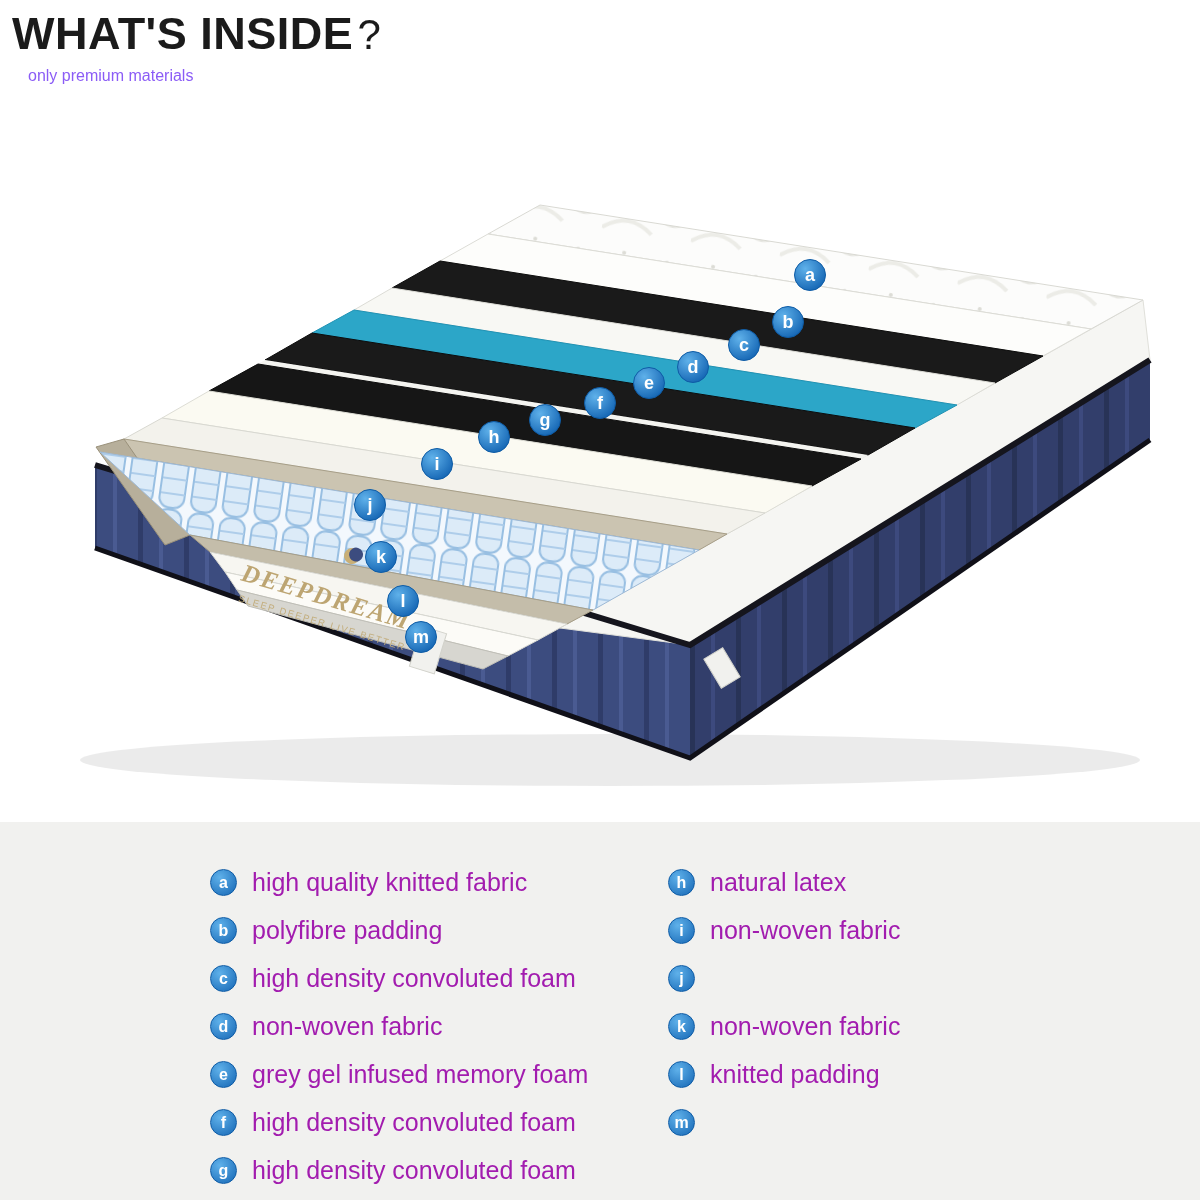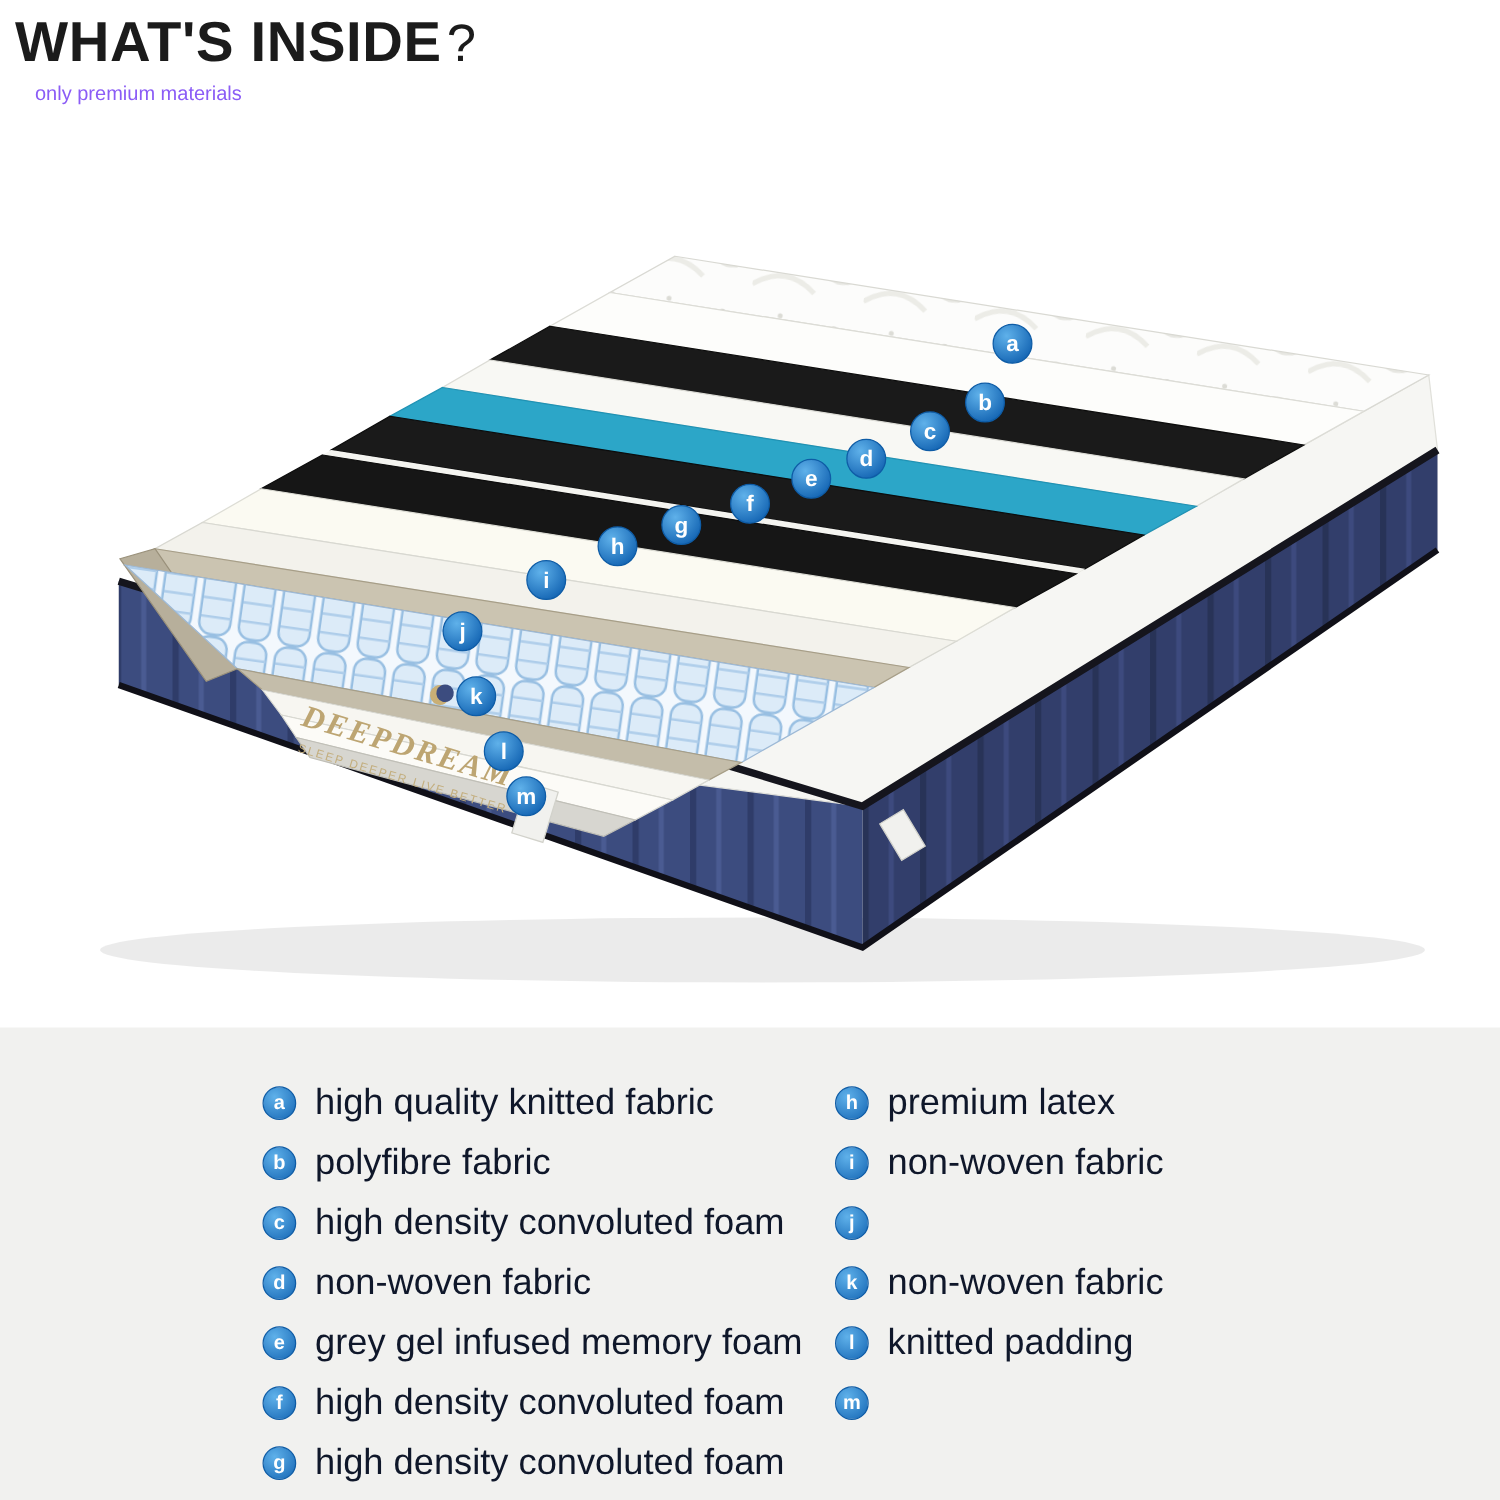--- a/index.html
+++ b/index.html
@@ -26,21 +26,21 @@
   .legend{position:absolute;left:0;top:822px;width:1200px;height:378px;background:#f1f1ef;}
   .lg-col{position:absolute;top:46px;display:flex;flex-direction:column;gap:19px;}
   .lg-col.left{left:210px;}
   .lg-col.right{left:668px;}
   .lg-item{display:flex;align-items:center;gap:15px;height:29px;}
   .lg-badge{width:27px;height:27px;border-radius:50%;flex:0 0 27px;
             background:radial-gradient(circle at 35% 30%, #5fb1ea, #1566b4);
             border:1px solid #0e5ca6;box-sizing:border-box;
             color:#fff;font-weight:bold;font-size:16px;
             display:flex;align-items:center;justify-content:center;}
-  .lg-label{font-size:29px;color:#0f172a;white-space:nowrap;}
+  .lg-label{font-size:25px;color:#a21caf;white-space:nowrap;}
 </style>
 </head>
 <body>
 
 <div class="page">
 
   <div class="header">
     <h1><span>WHAT'S INSIDE</span><span class="qm">?</span></h1>
     <p class="subtitle">only premium materials</p>
   </div>
@@ -176,21 +176,21 @@
   </svg>
 
   <section class="legend">
     <div class="lg-col left">
       <div class="lg-item">
         <span class="lg-badge">a</span>
         <span class="lg-label">high quality knitted fabric</span>
       </div>
       <div class="lg-item">
         <span class="lg-badge">b</span>
-        <span class="lg-label">polyfibre fabric</span>
+        <span class="lg-label">polyfibre padding</span>
       </div>
       <div class="lg-item">
         <span class="lg-badge">c</span>
         <span class="lg-label">high density convoluted foam</span>
       </div>
       <div class="lg-item">
         <span class="lg-badge">d</span>
         <span class="lg-label">non-woven fabric</span>
       </div>
       <div class="lg-item">
@@ -202,21 +202,21 @@
         <span class="lg-label">high density convoluted foam</span>
       </div>
       <div class="lg-item">
         <span class="lg-badge">g</span>
         <span class="lg-label">high density convoluted foam</span>
       </div>
     </div>
     <div class="lg-col right">
       <div class="lg-item">
         <span class="lg-badge">h</span>
-        <span class="lg-label">premium latex</span>
+        <span class="lg-label">natural latex</span>
       </div>
       <div class="lg-item">
         <span class="lg-badge">i</span>
         <span class="lg-label">non-woven fabric</span>
       </div>
       <div class="lg-item">
         <span class="lg-badge">j</span>
       </div>
       <div class="lg-item">
         <span class="lg-badge">k</span>

